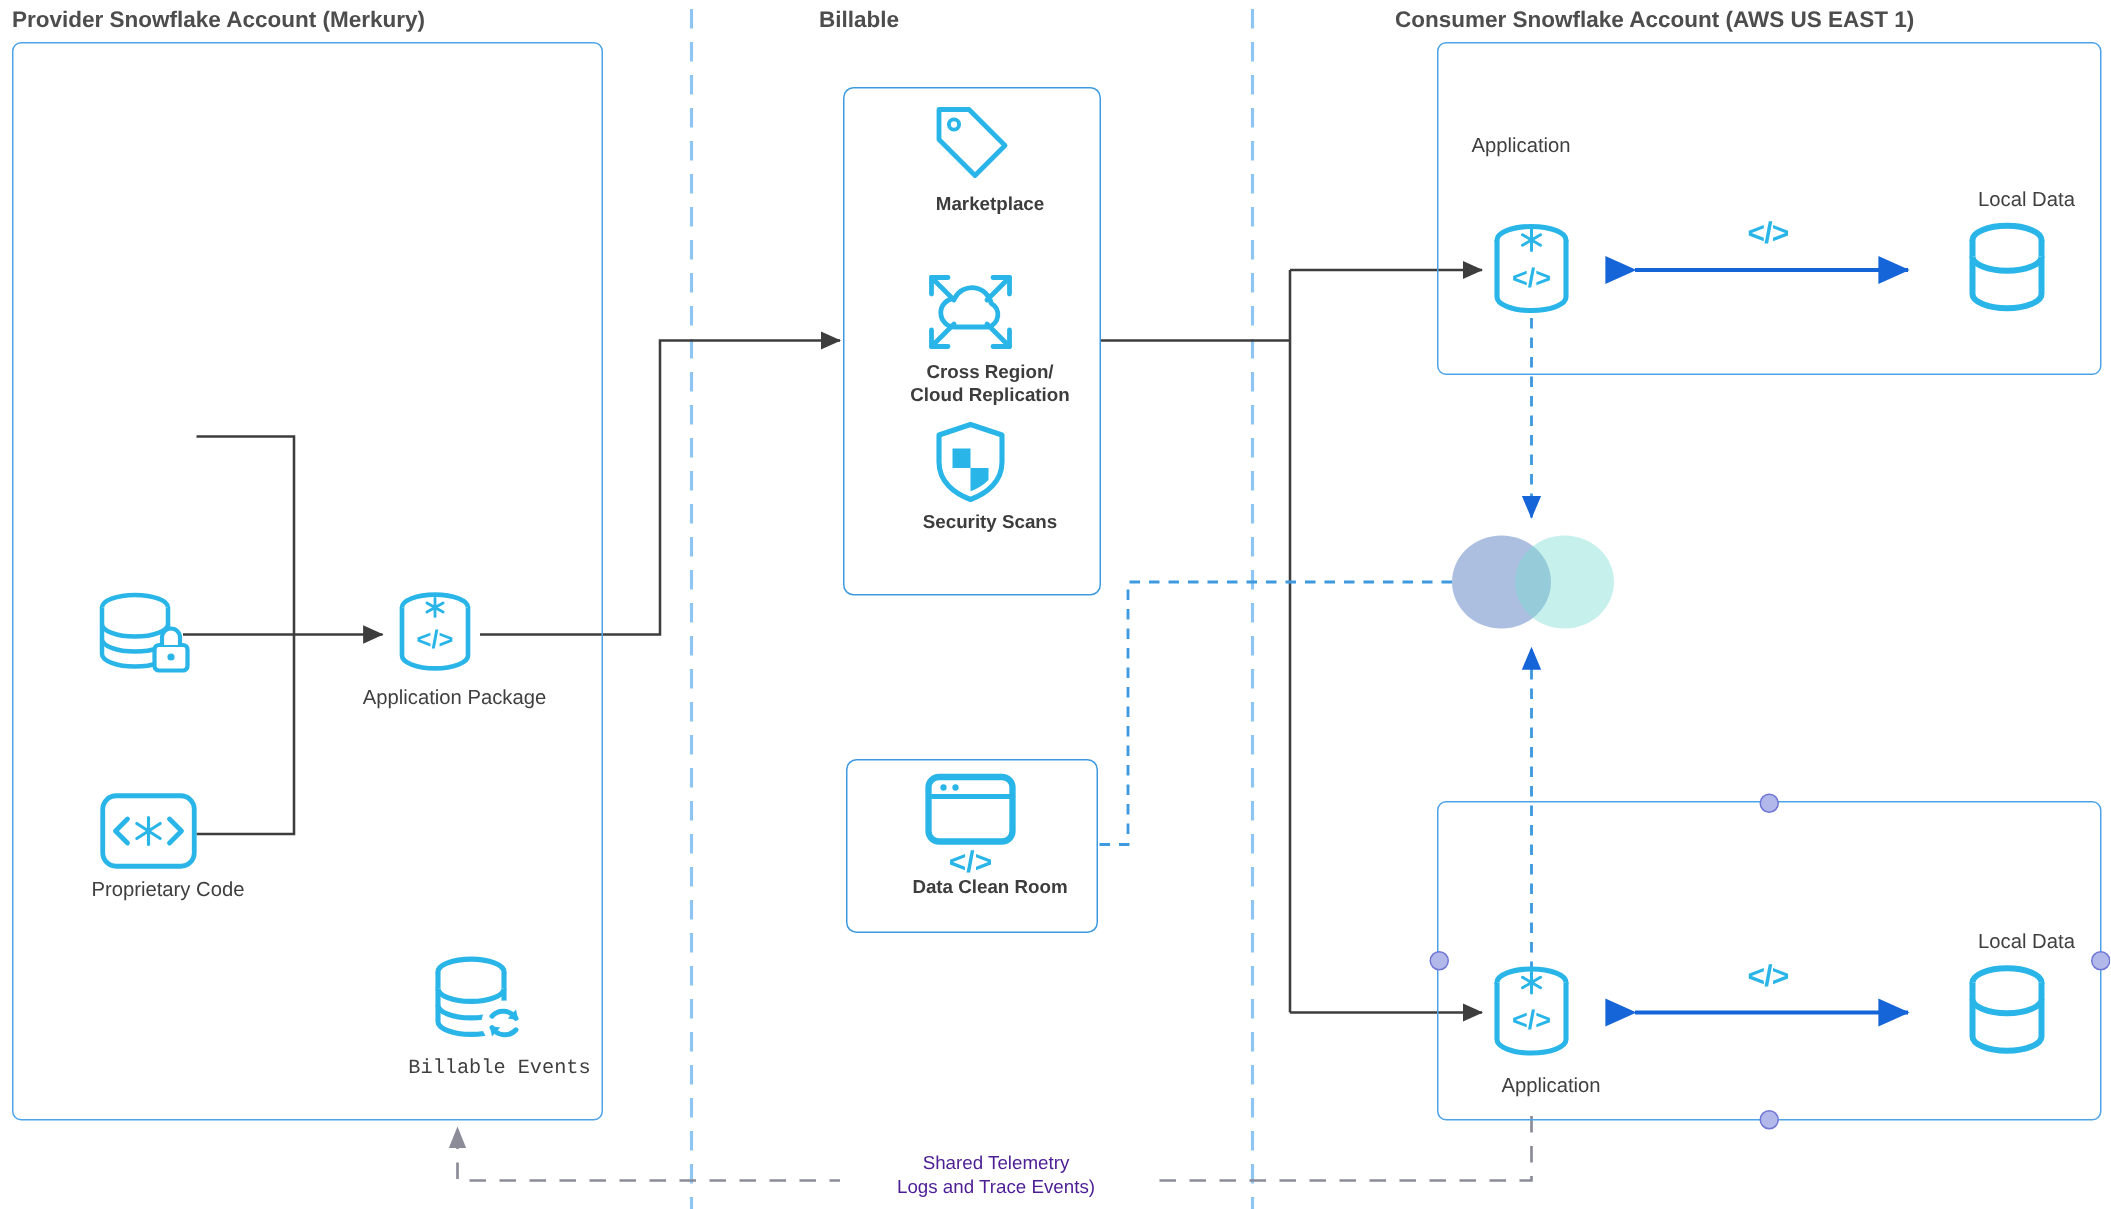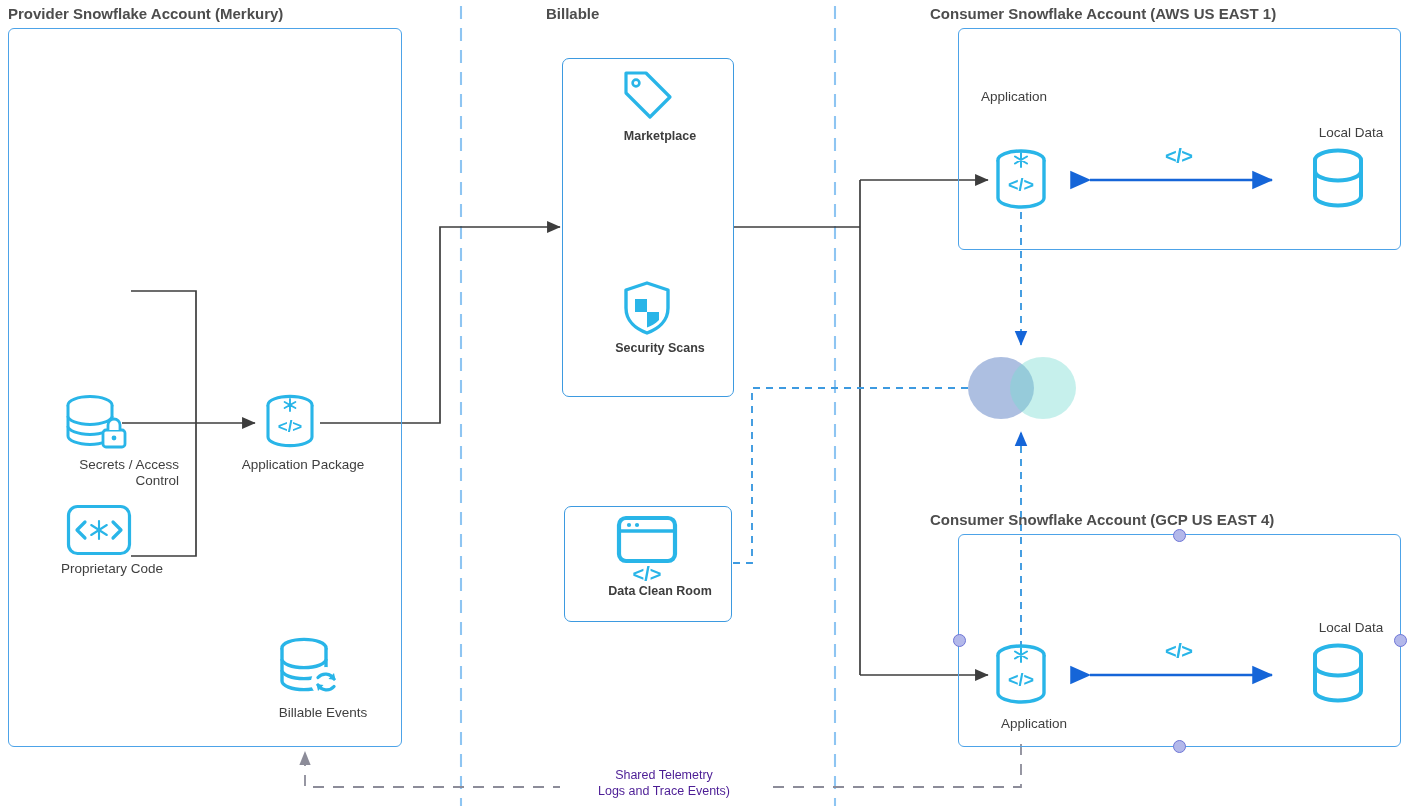--- a/index.html
+++ b/index.html
@@ -5,21 +5,21 @@
   html,body{margin:0;padding:0;background:#ffffff;}
   body{font-family:"Liberation Sans",sans-serif;}
   #stage{position:relative;width:1407px;height:806px;overflow:hidden;background:#fff;}
   #wires{position:absolute;left:0;top:0;width:1407px;height:806px;pointer-events:none;}
 
   .zone-title{position:absolute;font-weight:bold;font-size:15px;color:#4d4d4d;text-align:left;white-space:nowrap;}
   .zone-box{position:absolute;border:1.6px solid #4da3e8;border-radius:6px;background:transparent;}
   .inner-box{position:absolute;border:1.6px solid #3d9ae0;border-radius:7px;background:#fff;}
 
   .node{position:absolute;display:flex;flex-direction:column;align-items:center;}
-  .node .cap{font-size:13.5px;color:#3f3f3f;text-align:right;line-height:1.22;margin-top:5px;white-space:nowrap;padding-left:26px;}
+  .node .cap{font-size:13.5px;color:#3f3f3f;text-align:center;line-height:1.22;margin-top:5px;white-space:nowrap;padding-left:26px;}
   .node .cap.bold{font-weight:bold;font-size:12.5px;color:#3d3d3d;}
   .node .cap.wrap{white-space:normal;width:140px;}
   .node .cap.above{margin-top:0;margin-bottom:5px;}
 
   .codelbl{position:absolute;color:#29b5e8;font-weight:bold;font-size:20px;letter-spacing:-.5px;}
   .applbl{position:absolute;font-size:13.5px;color:#3f3f3f;white-space:nowrap;}
 
   .venn{position:absolute;}
   .venn i{position:absolute;display:block;border-radius:50%;}
   .venn i.l{left:0;top:0;width:66px;height:62px;background:rgba(106,138,201,.55);}
@@ -84,21 +84,20 @@
     </g>
 
     <g stroke="#8c8c99" stroke-width="1.8" fill="none" stroke-dasharray="11 9">
       <path d="M1021,744 L1021,787 L305,787 L305,752" marker-end="url(#arrG)"></path>
     </g>
   </svg>
 
   <div class="zone-title" style="left:8px;top:5px;width:392px;">Provider Snowflake Account (Merkury)</div>
   <div class="zone-title" style="left:546px;top:5px;width:200px;">Billable</div>
   <div class="zone-title" style="left:930px;top:5px;width:470px;">Consumer Snowflake Account (AWS US EAST 1)</div>
-  <div class="zone-title" style="left:930px;top:511px;width:470px;">Consumer Snowflake Account (GCP US EAST 4)</div>
 
   <div class="zone-box" style="left:8px;top:28px;width:392px;height:717px;"></div>
   <div class="inner-box" style="left:562px;top:58px;width:170px;height:337px;"></div>
   <div class="inner-box" style="left:564px;top:506px;width:166px;height:114px;"></div>
   <div class="zone-box" style="left:958px;top:28px;width:441px;height:220px;"></div>
   <div class="zone-box" style="left:958px;top:534px;width:441px;height:211px;"></div>
 
   <div class="handle" style="left:1173px;top:529px;"></div>
   <div class="handle" style="left:1173px;top:740px;"></div>
   <div class="handle" style="left:953px;top:634px;"></div>
@@ -111,24 +110,23 @@
         <ellipse cx="31" cy="13" rx="22" ry="8.4"></ellipse>
         <path d="M9,13 V44 a22,8.4 0 0 0 44,0 V13"></path>
         <path d="M9,24 a22,8.4 0 0 0 44,0 M9,34 a22,8.4 0 0 0 44,0"></path>
       </g>
       <g stroke="#29b5e8" stroke-width="2.8" fill="#fff">
         <rect x="44" y="38" width="22" height="17" rx="3"></rect>
         <path d="M49,38 v-5 a6,6 0 0 1 12,0 v5"></path>
       </g>
       <circle cx="55" cy="46" r="2.4" fill="#29b5e8"></circle>
     </svg>
-    <div class="cap wrap">Secrets / Access Control</div>
-  </div>
-
-  <div class="node" style="left:40px;top:504px;width:118px;">
+  </div>
+
+  <div class="node" style="left:40px;top:528px;width:118px;">
     <svg width="66" height="52" viewBox="0 0 66 52">
       <rect x="2.5" y="2.5" width="61" height="47" rx="9" fill="#fff" stroke="#29b5e8" stroke-width="3.2"></rect>
       <g stroke="#29b5e8" stroke-width="3.2" fill="none" stroke-linecap="round" stroke-linejoin="round">
         <path d="M19,18 L11,26 L19,34"></path>
           <path d="M47,18 L55,26 L47,34"></path>
       </g>
       <g stroke="#29b5e8" stroke-width="2.1" stroke-linecap="round">
         <path d="M33,17 V35 M25.2,21 L40.8,31 M40.8,21 L25.2,31"></path>
       </g>
     </svg>
@@ -142,21 +140,21 @@
         <path d="M11,13 V45 a22,8.6 0 0 0 44,0 V13"></path>
       </g>
       <g stroke="#29b5e8" stroke-width="1.9" stroke-linecap="round">
         <path d="M33,7 V19 M27.6,10 L38.4,16 M38.4,10 L27.6,16"></path>
       </g>
       <text x="33" y="40" font-family="Liberation Sans, sans-serif" font-size="17" font-weight="bold" fill="#29b5e8" text-anchor="middle">&lt;/&gt;</text>
     </svg>
     <div class="cap">Application Package</div>
   </div>
 
-  <div class="node" style="left:250px;top:634px;width:120px;">
+  <div class="node" style="left:260px;top:634px;width:120px;font-family:Liberation Mono, monospace;">
     <svg width="72" height="66" viewBox="0 0 72 66">
       <g stroke="#29b5e8" stroke-width="3.4" fill="#fff">
         <ellipse cx="30" cy="14" rx="22" ry="8.6"></ellipse>
         <path d="M8,14 V47 a22,8.6 0 0 0 44,0 V14"></path>
         <path d="M8,25 a22,8.6 0 0 0 44,0 M8,36 a22,8.6 0 0 0 44,0"></path>
       </g>
       <circle cx="52" cy="48" r="15" fill="#fff"></circle>
       <g stroke="#29b5e8" stroke-width="3.3" fill="none" stroke-linecap="round">
         <path d="M44,43.5 a10,10 0 0 1 16,1.5"></path>
         <path d="M60,52.5 a10,10 0 0 1 -16,-1.5"></path>
@@ -168,20 +166,37 @@
   </div>
 
   <div class="node" style="left:592px;top:68px;width:110px;">
     <svg width="56" height="56" viewBox="0 0 56 56">
       <path d="M7,5 H27 L51,29 L31,49 L7,25 Z" fill="#fff" stroke="#29b5e8" stroke-width="3.2" stroke-linejoin="round"></path>
       <circle cx="17" cy="15" r="3.4" fill="#fff" stroke="#29b5e8" stroke-width="2.6"></circle>
     </svg>
     <div class="cap bold">Marketplace</div>
   </div>
 
+  <div class="node" style="left:582px;top:180px;width:130px;">
+    <svg width="62" height="56" viewBox="0 0 62 56">
+      <path d="M21,38 a9.5,9.5 0 0 1 -0.6,-19 a13,13 0 0 1 24.4,3.2 a8.6,8.6 0 0 1 -1.8,15.8 Z" fill="#fff" stroke="#29b5e8" stroke-width="3.2" stroke-linejoin="round"></path>
+      <g stroke="#29b5e8" stroke-width="3.2" fill="none" stroke-linecap="round" stroke-linejoin="round">
+        <path d="M5,16 V5 H16"></path>
+          <path d="M5,5 L20,20"></path>
+        <path d="M57,16 V5 H46"></path>
+          <path d="M57,5 L42,20"></path>
+        <path d="M5,40 V51 H16"></path>
+          <path d="M5,51 L20,36"></path>
+        <path d="M57,40 V51 H46"></path>
+          <path d="M57,51 L42,36"></path>
+      </g>
+    </svg>
+    <div class="cap bold">Cross Region/</div>
+    <div class="cap bold" style="margin-top:0;">Cloud Replication</div>
+  </div>
 
   <div class="node" style="left:597px;top:280px;width:100px;">
     <svg width="52" height="56" viewBox="0 0 52 56">
       <path d="M26,3 L47,10 V28 C47,41 37,49 26,53 C15,49 5,41 5,28 V10 Z" fill="#fff" stroke="#29b5e8" stroke-width="3.4" stroke-linejoin="round"></path>
       <rect x="14" y="19" width="12" height="13" fill="#29b5e8"></rect>
       <path d="M26,32 H38 V40 C34,44 30,46 26,47.5 Z" fill="#29b5e8"></path>
     </svg>
     <div class="cap bold">Security Scans</div>
   </div>
 

